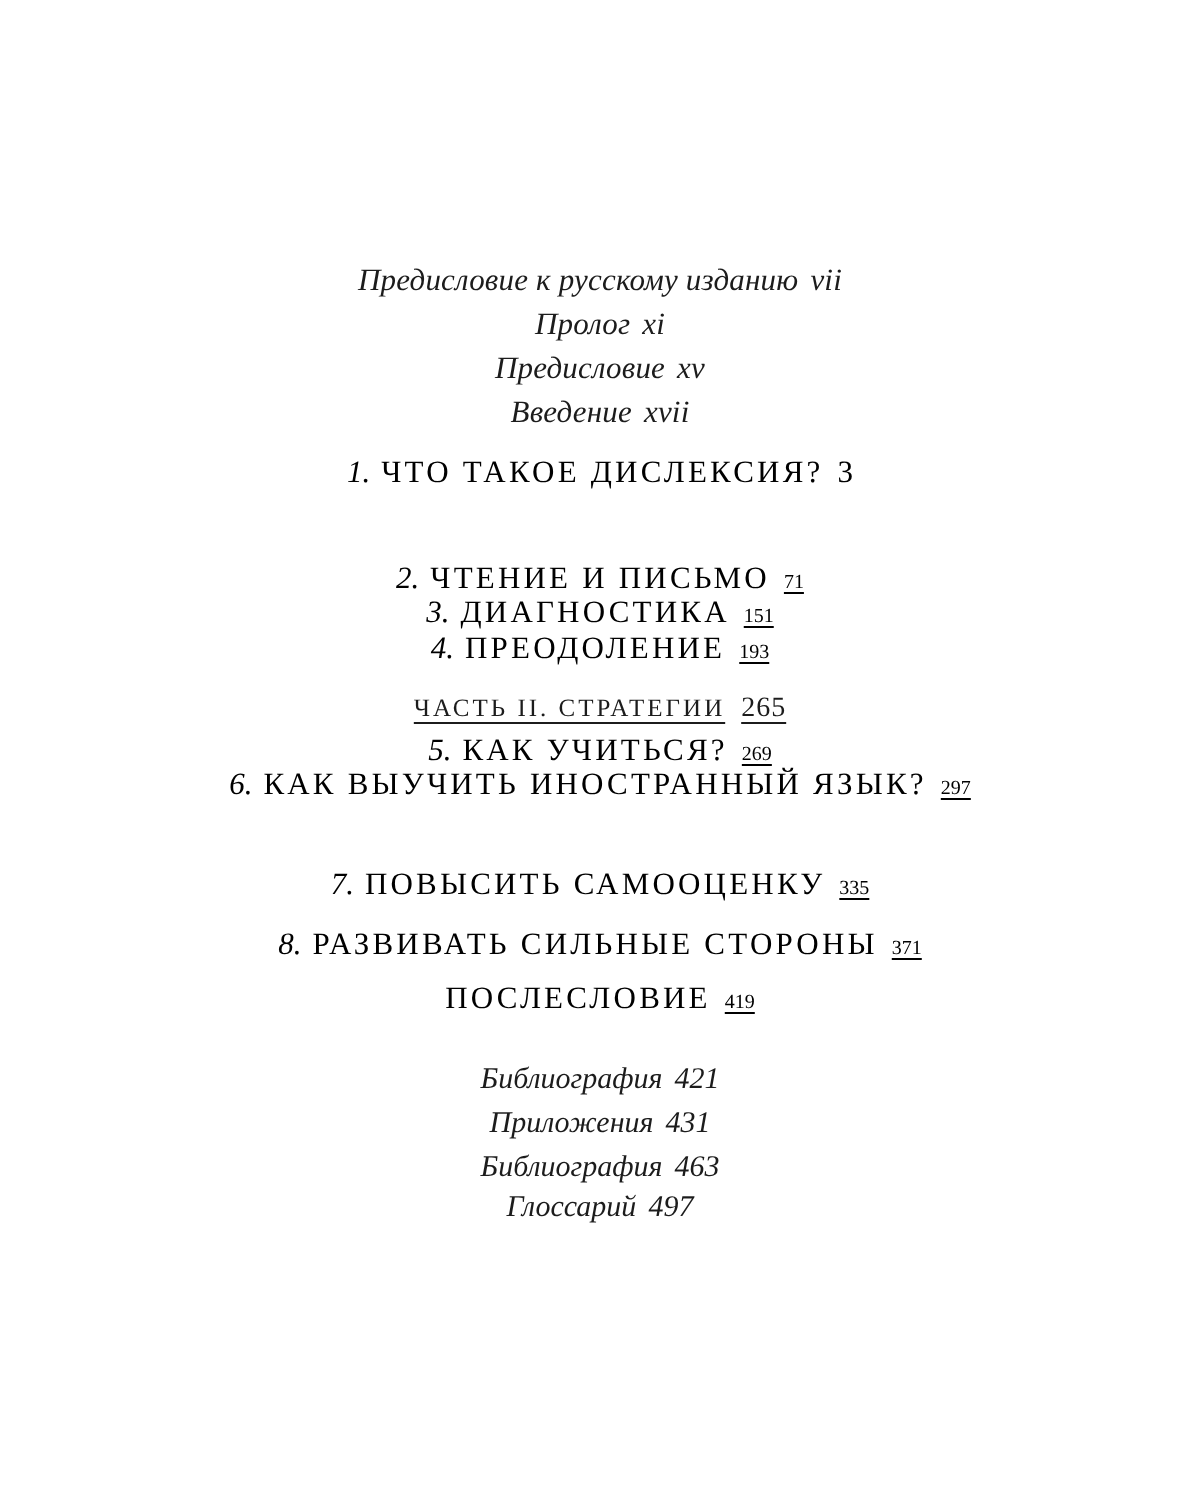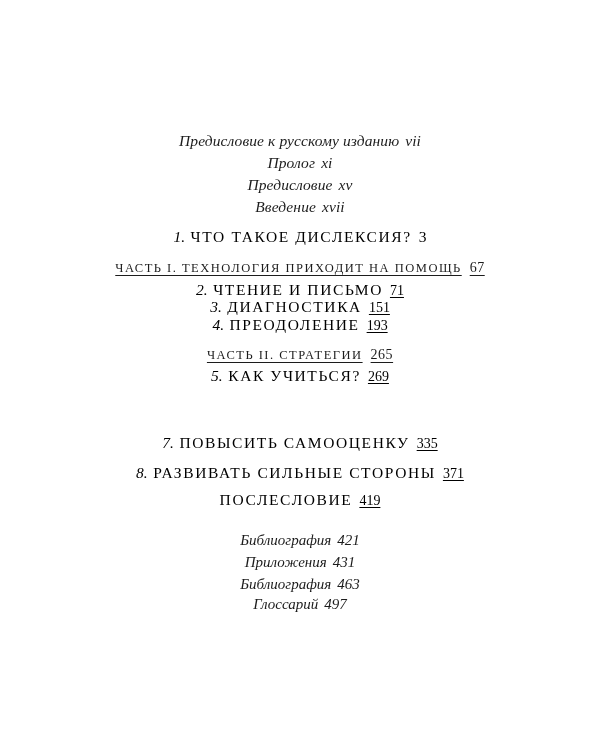--- a/index.html
+++ b/index.html
@@ -44,21 +44,21 @@
   .chapter .num {
     font-style: italic;
     letter-spacing: 0;
   }
   .chapter .pn {
     margin-left: 7px;
     letter-spacing: 0;
     text-decoration: underline;
     text-decoration-thickness: 1px;
     text-underline-offset: 2px;
-    font-size: 14px;
+    font-size: 10px;
   }
   .chapter .pn.plain {
     text-decoration: none;
     font-size: 15.5px;
   }
   .part {
     font-size: 12.5px;
     letter-spacing: 1.5px;
     text-decoration: underline;
     text-decoration-thickness: 1px;
@@ -91,42 +91,43 @@
   </div>
   <div class="line front" style="top:199px">
     <span>Введение</span><span class="pn">xvii</span>
   </div>
 
   <div class="line chapter" style="top:229px">
     <span class="num">1.</span>
     <span>ЧТО ТАКОЕ ДИСЛЕКСИЯ?</span><span class="pn plain">3</span>
   </div>
 
-  <div class="line part" style="top:261px">
-    <span>ЧАСТЬ I. ТЕХНОЛОГИЯ ПРИХОДИТ НА ПОМОЩЬ</span><span class="pn">67</span>
-  </div>
   <div class="line chapter" style="top:282px">
     <span class="num">2.</span>
     <span>ЧТЕНИЕ И ПИСЬМО</span><span class="pn">71</span>
   </div>
   <div class="line chapter" style="top:299px">
     <span class="num">3.</span>
     <span>ДИАГНОСТИКА</span><span class="pn">151</span>
   </div>
   <div class="line chapter" style="top:317px">
     <span class="num">4.</span>
     <span>ПРЕОДОЛЕНИЕ</span><span class="pn">193</span>
   </div>
 
   <div class="line part" style="top:348px">
     <span>ЧАСТЬ II. СТРАТЕГИИ</span><span class="pn">265</span>
   </div>
   <div class="line chapter" style="top:368px">
     <span class="num">5.</span>
     <span>КАК УЧИТЬСЯ?</span><span class="pn">269</span>
+  </div>
+  <div class="line chapter" style="top:385px">
+    <span class="num">6.</span>
+    <span>КАК ВЫУЧИТЬ ИНОСТРАННЫЙ ЯЗЫК?</span><span class="pn">297</span>
   </div>
 
   <div class="line chapter" style="top:435px">
     <span class="num">7.</span>
     <span>ПОВЫСИТЬ САМООЦЕНКУ</span><span class="pn">335</span>
   </div>
   <div class="line chapter" style="top:465px">
     <span class="num">8.</span>
     <span>РАЗВИВАТЬ СИЛЬНЫЕ СТОРОНЫ</span><span class="pn">371</span>
   </div>

